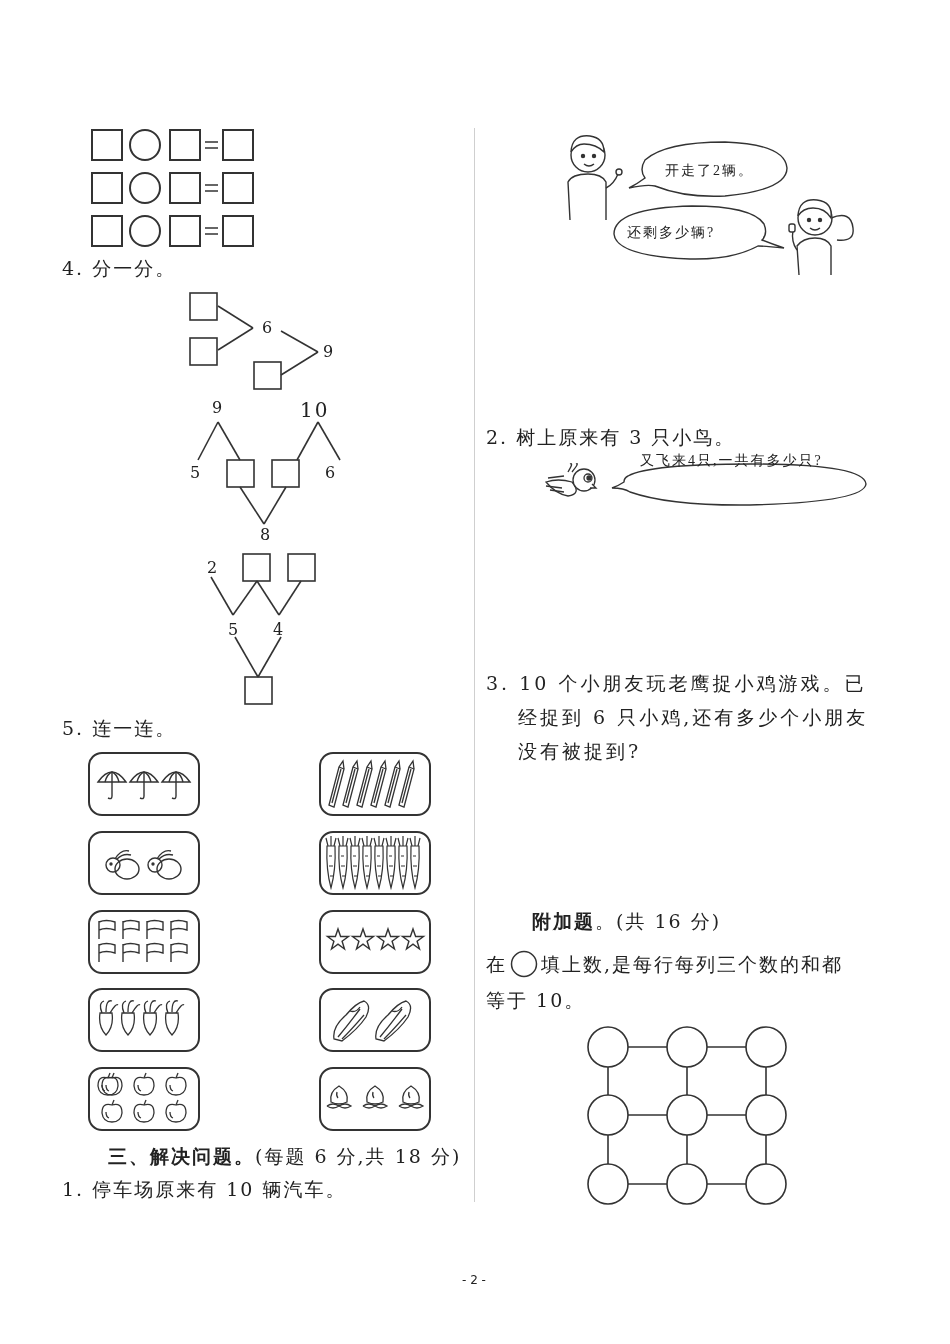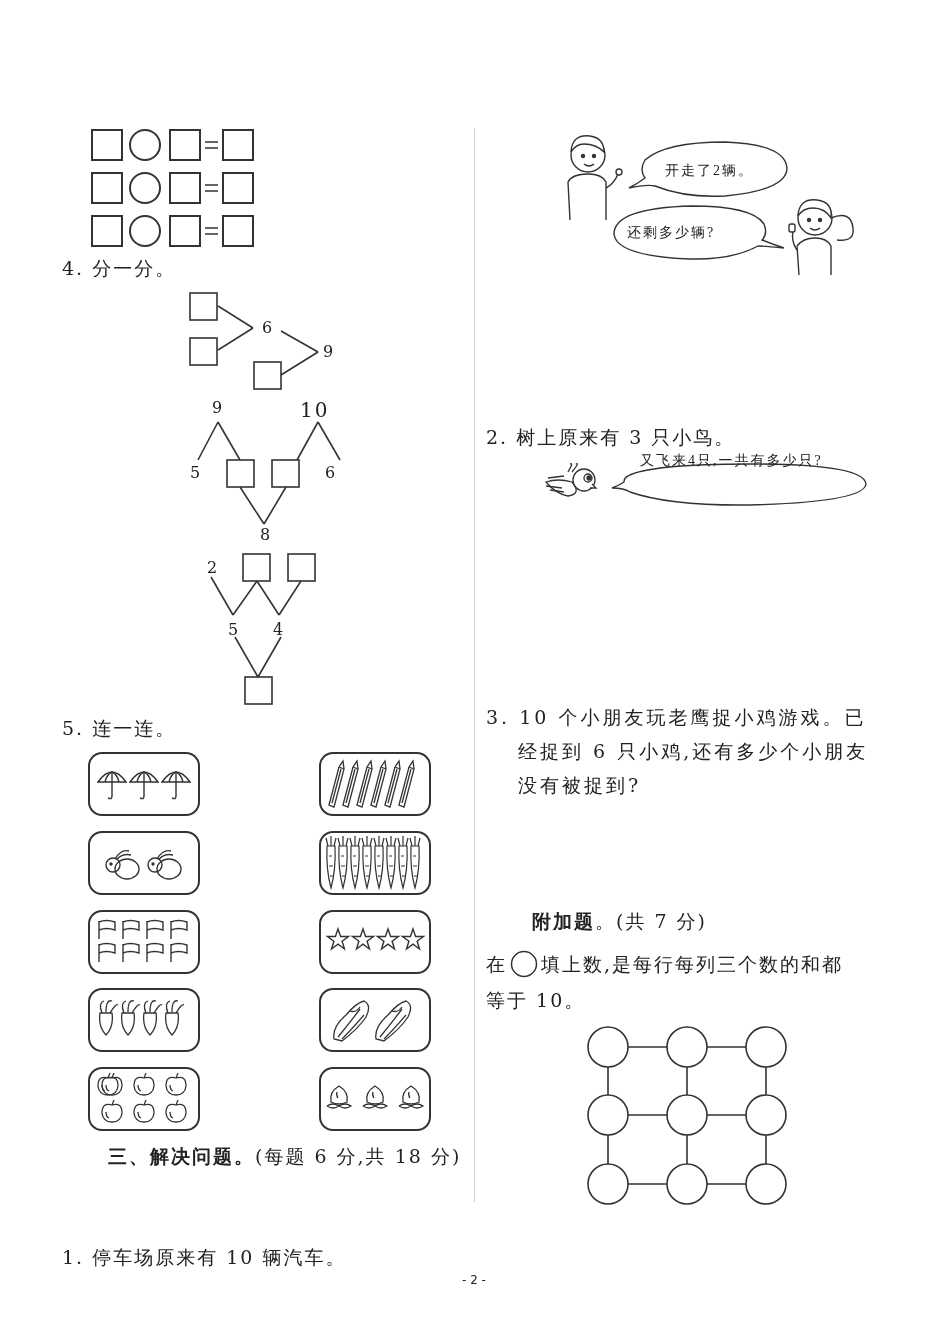--- a/index.html
+++ b/index.html
@@ -251,21 +251,21 @@
         </g>
       <use href="#pe" x="36"></use>
         <use href="#pe" x="72"></use>
     </g>
   </svg>
 </div>
 
 <div class="abs txt" style="left:62px;top:1147px">
   <span class="bold">三、解决问题。</span><span>(每题 6 分,共 18 分)</span>
 </div>
-<div class="abs txt" style="left:62px;top:1248px">1. 停车场原来有 10 辆汽车。</div>
+<div class="abs txt" style="left:62px;top:1180px">1. 停车场原来有 10 辆汽车。</div>
 
 <svg class="abs" style="left:558px;top:130px" width="70" height="90">
   <g fill="#fff" stroke="#333" stroke-width="1.4">
     <path d="M12 90 L10 52 Q14 44 30 44 Q44 44 48 52 L48 90"></path>
     <circle cx="30" cy="25" r="17"></circle>
     <path d="M13 22 Q14 4 32 6 Q46 8 46 22 Q38 14 26 14 Q18 14 13 22 Z" fill="#fff"></path>
     <circle cx="25" cy="26" r="1.5" fill="#333"></circle>
       <circle cx="36" cy="26" r="1.5" fill="#333"></circle>
     <path d="M26 34 Q31 38 36 34"></path>
     <path d="M48 58 Q56 54 60 44"></path>
@@ -309,28 +309,28 @@
       <circle cx="45" cy="18" r="2" fill="#333"></circle>
     <path d="M48 24 L52 28 L46 28"></path>
   </g>
 </svg>
 
 <svg class="abs" style="left:610px;top:462px" width="260" height="46">
   <path d="M14 20 Q8 24 2 26 Q14 26 20 30 Q60 44 140 43 Q254 40 256 22 Q254 2 140 2 Q40 2 18 14 Q14 16 14 20 Z" fill="#fff" stroke="#333" stroke-width="1.4"></path>
 </svg>
 <div class="abs bubble-text" style="left:640px;top:452px">又飞来4只,一共有多少只?</div>
 
-<div class="abs txt" style="left:486px;top:700px;line-height:34px;letter-spacing:3px">
+<div class="abs txt" style="left:486px;top:666px;line-height:34px;letter-spacing:3px">
   <div>3. 10 个小朋友玩老鹰捉小鸡游戏。已</div>
   <div style="padding-left:32px">经捉到 6 只小鸡,还有多少个小朋友</div>
   <div style="padding-left:32px">没有被捉到?</div>
 </div>
 
 <div class="abs txt" style="left:486px;top:912px">
-  <span class="bold">附加题</span><span>。(共 7 分)</span>
+  <span class="bold">附加题</span><span>。(共 16 分)</span>
 </div>
 <div class="abs txt" style="left:486px;top:950px;display:flex;align-items:center">
   <span>在</span>
   <svg width="30" height="28" style="margin:0 2px">
       <circle cx="15" cy="14" r="12.5" fill="none" stroke="#333" stroke-width="1.5"></circle>
     </svg>
   <span>填上数,是每行每列三个数的和都</span>
 </div>
 <div class="abs txt" style="left:486px;top:991px">等于 10。</div>
 

